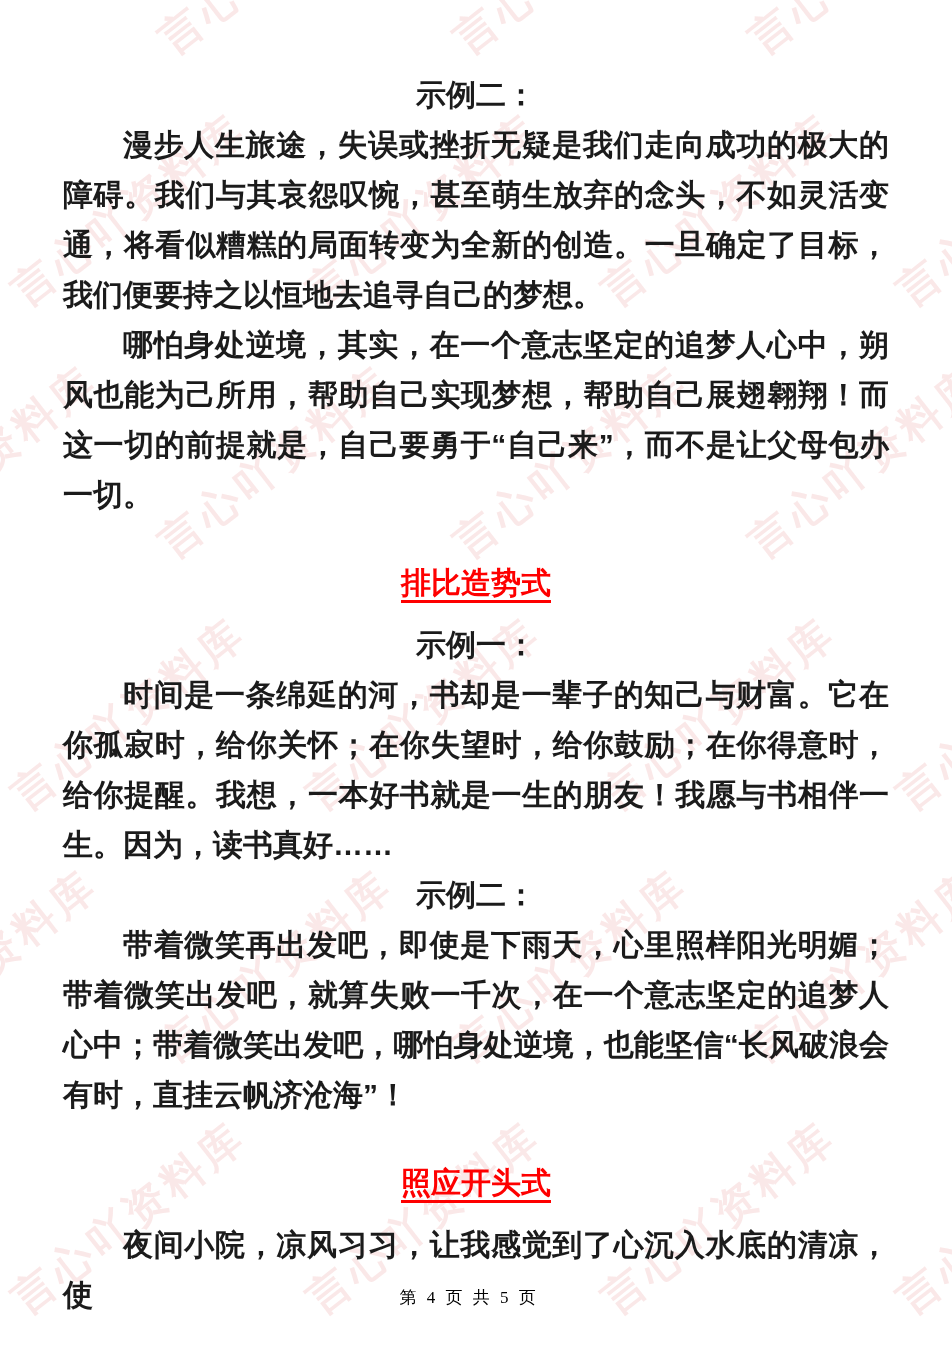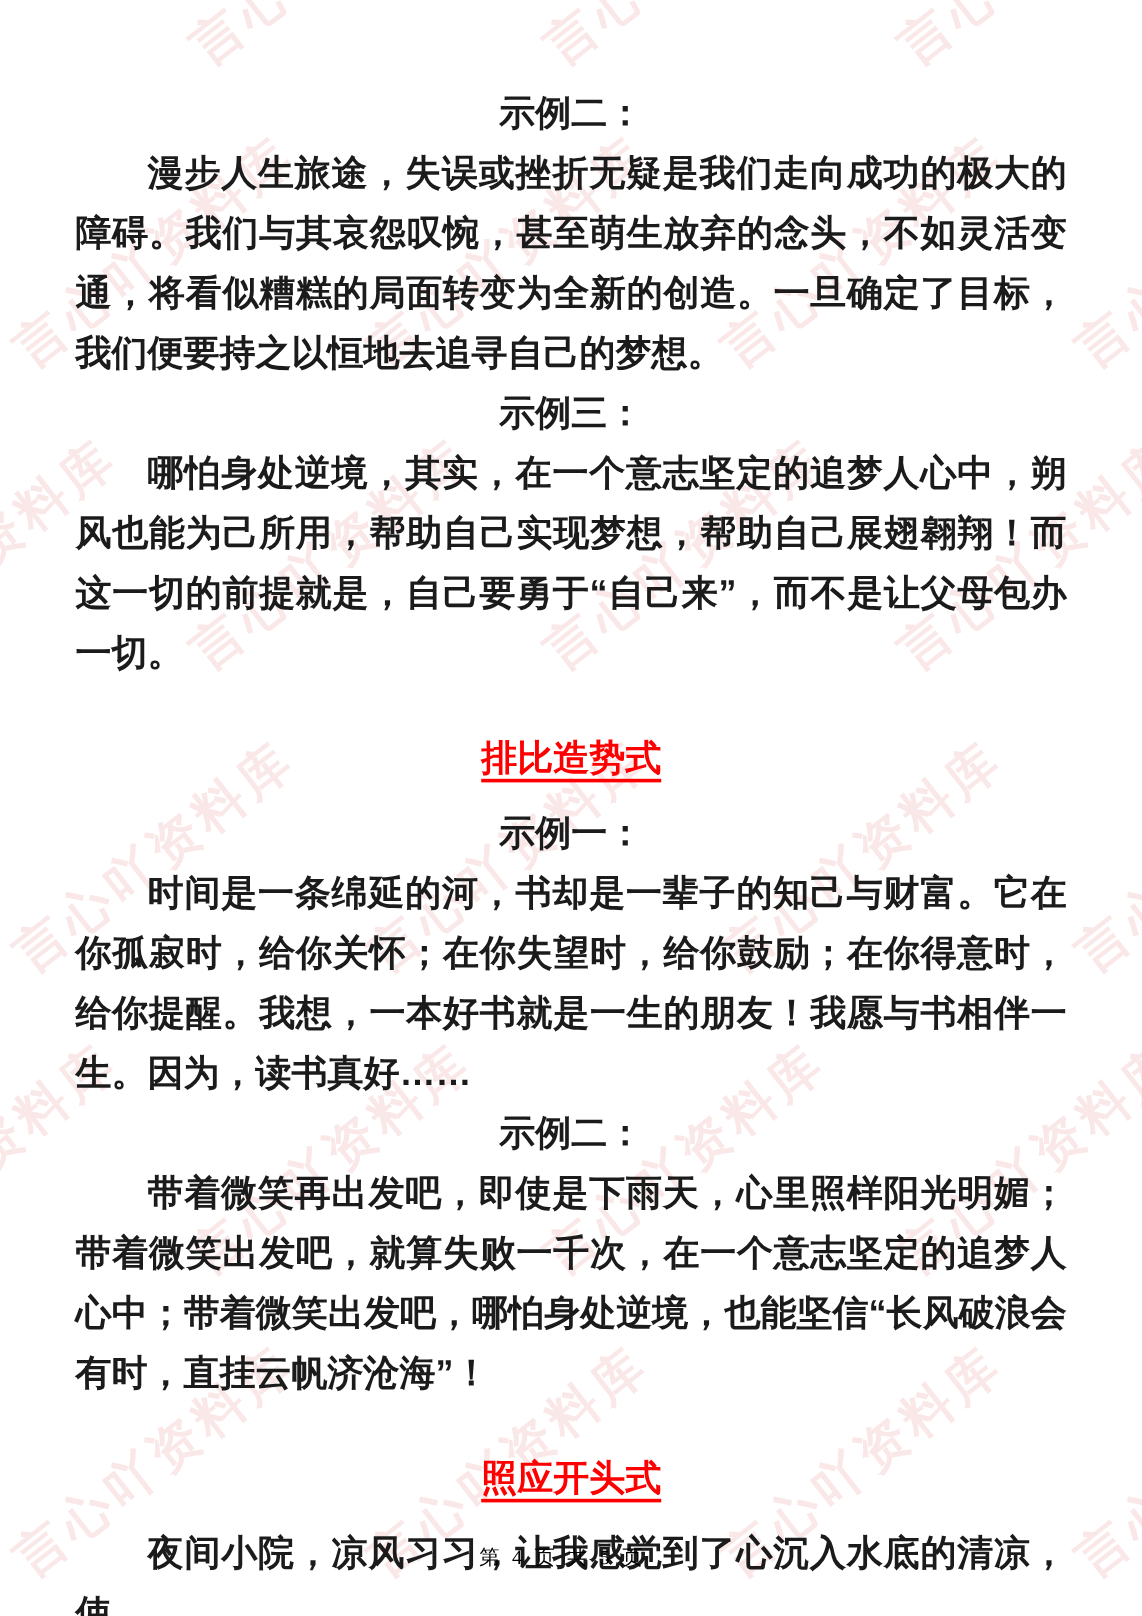--- a/index.html
+++ b/index.html
@@ -89,21 +89,20 @@
       <span class="wm" style="left: 725px; top: 938px;">言心吖资料库</span>
       <span class="wm" style="left: -12px; top: 1190px;">言心吖资料库</span>
       <span class="wm" style="left: 283px; top: 1190px;">言心吖资料库</span>
       <span class="wm" style="left: 578px; top: 1190px;">言心吖资料库</span>
       <span class="wm" style="left: 873px; top: 1190px;">言心吖资料库</span>
     </div>
 
   <div class="content">
     <div class="label">示例二：</div>
     <div class="paragraph">漫步人生旅途，失误或挫折无疑是我们走向成功的极大的障碍。我们与其哀怨叹惋，甚至萌生放弃的念头，不如灵活变通，将看似糟糕的局面转变为全新的创造。一旦确定了目标，我们便要持之以恒地去追寻自己的梦想。</div>
-    <div class="label">示例三：</div>
     <div class="paragraph">哪怕身处逆境，其实，在一个意志坚定的追梦人心中，朔风也能为己所用，帮助自己实现梦想，帮助自己展翅翱翔！而这一切的前提就是，自己要勇于“自己来”，而不是让父母包办一切。</div>
     <div class="heading">
       <span class="heading-text">排比造势式</span>
     </div>
     <div class="label">示例一：</div>
     <div class="paragraph">时间是一条绵延的河，书却是一辈子的知己与财富。它在你孤寂时，给你关怀；在你失望时，给你鼓励；在你得意时，给你提醒。我想，一本好书就是一生的朋友！我愿与书相伴一生。因为，读书真好……</div>
     <div class="label">示例二：</div>
     <div class="paragraph">带着微笑再出发吧，即使是下雨天，心里照样阳光明媚；带着微笑出发吧，就算失败一千次，在一个意志坚定的追梦人心中；带着微笑出发吧，哪怕身处逆境，也能坚信“长风破浪会有时，直挂云帆济沧海”！</div>
     <div class="heading">
       <span class="heading-text">照应开头式</span>

